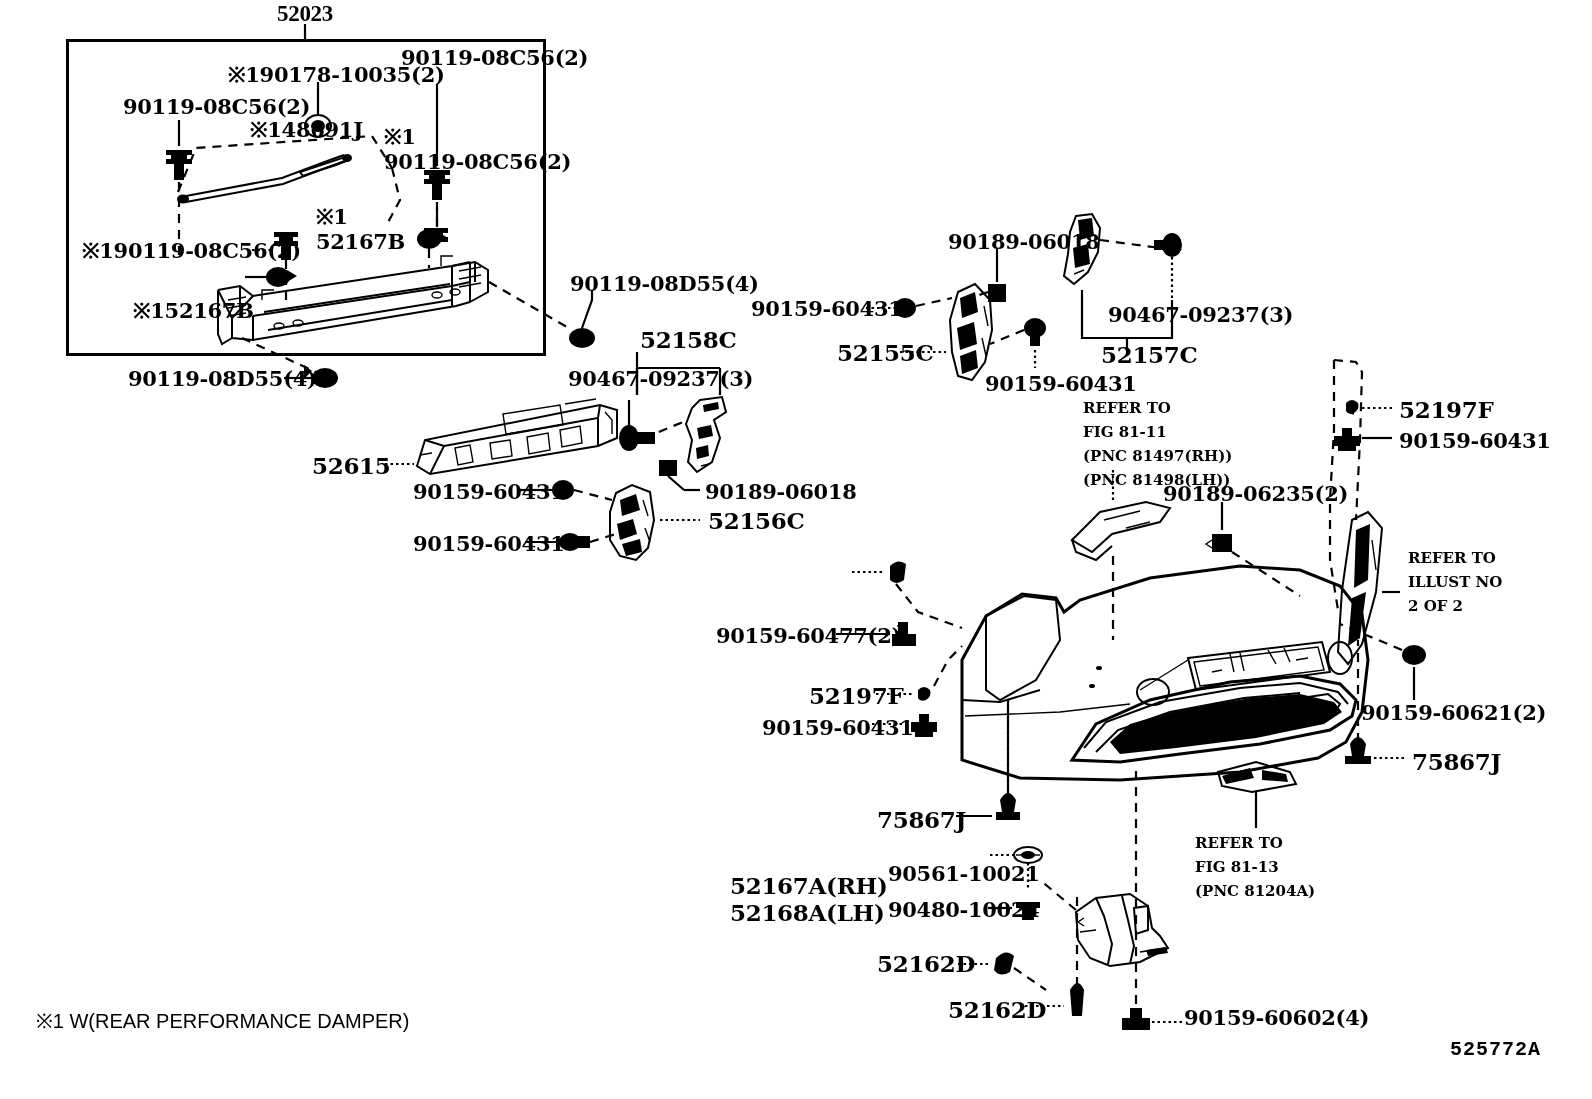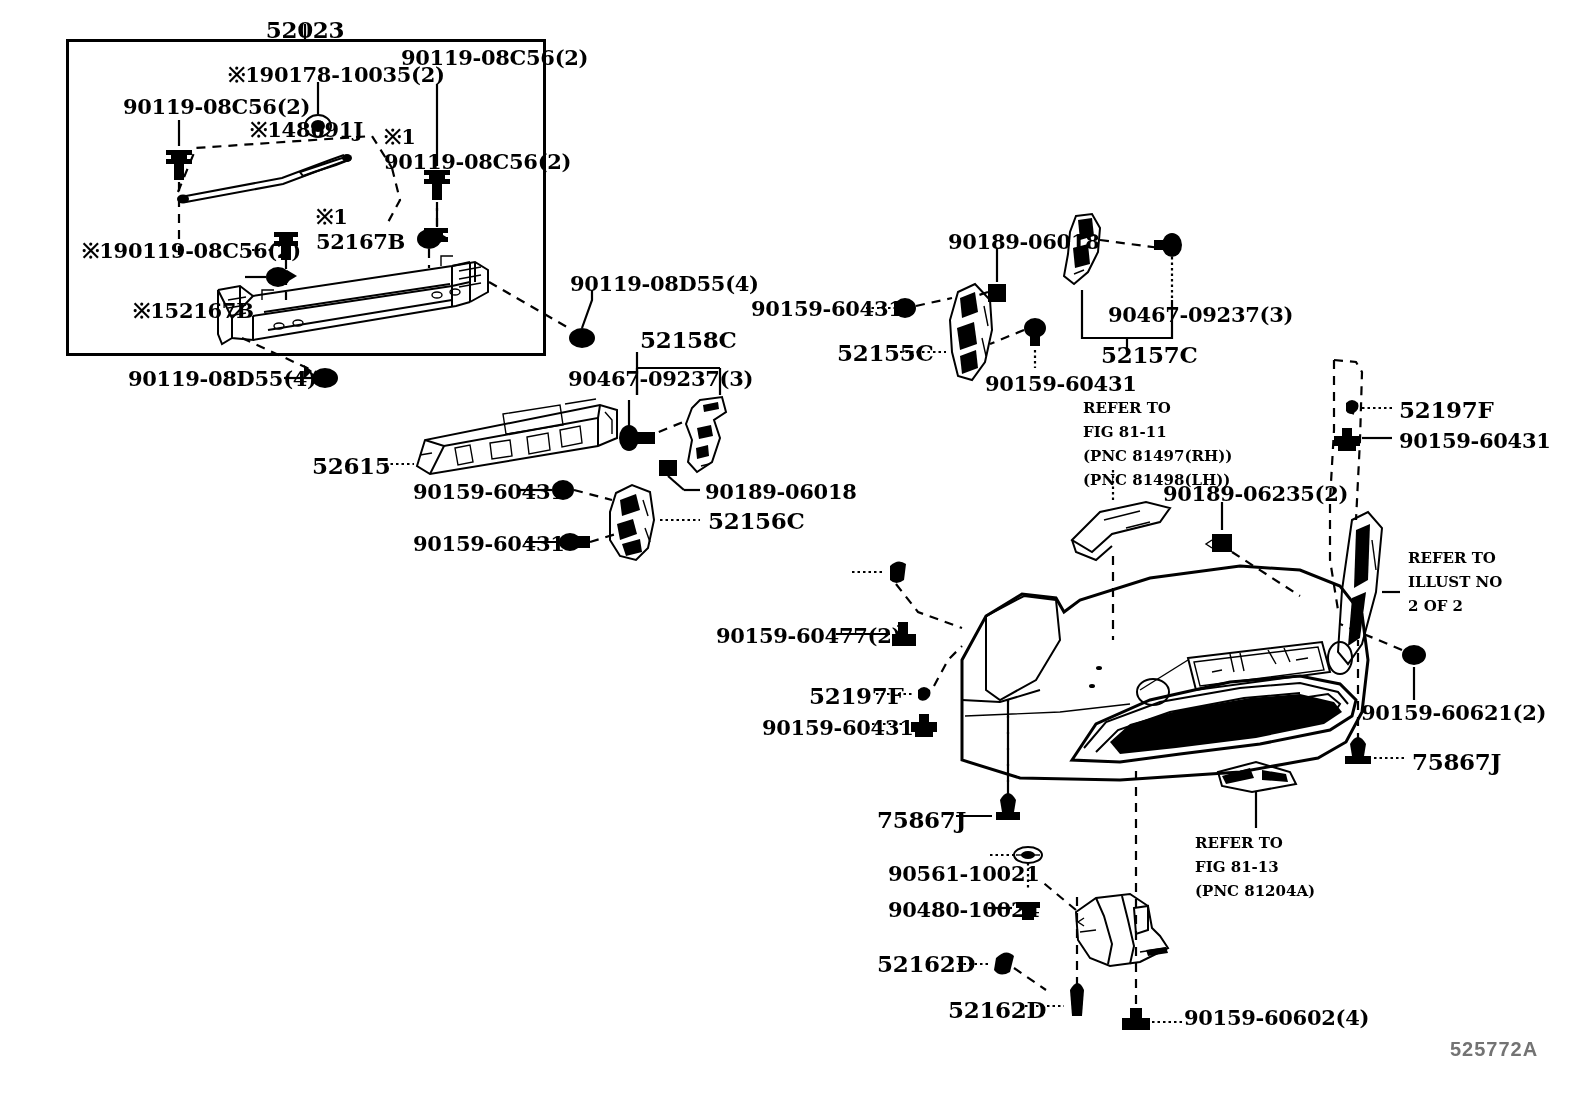--- a/index.html
+++ b/index.html
@@ -28,25 +28,25 @@
   .note{
     position:absolute;
     font-family:"Liberation Sans", sans-serif;
     font-size:20px;
     font-weight:400;
     color:#000;
     white-space:pre;
   }
   .figid{
     position:absolute;
-    font-family:Liberation Sans, sans-serif;
+    font-family:Liberation Mono, monospace;
     font-weight:bold;
     font-size:20px;
     letter-spacing:1px;
-    color:#737373;
+    color:#000000;
   }
   .inset-box{
     position:absolute;
     border:3px solid #000;
     box-sizing:border-box;
     background:transparent;
   }
   svg.art{position:absolute;left:0;top:0;width:1592px;height:1099px;overflow:visible;}
 </style>
 </head>
@@ -465,21 +465,21 @@
       <path class="blk" d="M1222 776 L1250 768 L1254 778 L1226 784 Z"></path>
       <path class="blk" d="M1262 770 L1286 774 L1288 782 L1262 780 Z"></path>
     </g>
     <line class="lead" x1="1256" y1="792" x2="1256" y2="828"></line>
 
     <path class="dash" d="M1008 700 L1008 800"></path>
   </svg>
 
   <div class="inset-box" style="left:66px; top:39px; width:480px; height:317px;"></div>
 
-  <div class="lbl big center" style="left:245px; top:16px; width:120px;">52023</div>
+  <div class="lbl big center" style="left:245px; top:0px; width:120px;font-family:Liberation Serif, serif;">52023</div>
 
   <div class="lbl" style="left:401px; top:45px;">90119-08C56(2)</div>
 
   <div class="lbl" style="left:228px; top:62px;">※190178-10035(2)</div>
 
   <div class="lbl" style="left:123px; top:94px;">90119-08C56(2)</div>
 
   <div class="lbl" style="left:206px; top:117px;margin-left:44px;">※148691J</div>
 
   <div class="lbl" style="left:384px; top:124px;">※1
@@ -545,29 +545,32 @@
   <div class="lbl" style="left:762px; top:715px;">90159-60431</div>
 
   <div class="lbl" style="left:1361px; top:700px;">90159-60621(2)</div>
 
   <div class="lbl big" style="left:1412px; top:748px;">75867J</div>
 
   <div class="lbl big" style="left:877px; top:806px;">75867J</div>
 
   <div class="lbl" style="left:888px; top:825px;margin-top:36px;">90561-10021</div>
 
+  <div class="lbl big" style="left:730px; top:872px;">52167A(RH)
+52168A(LH)</div>
 
   <div class="lbl" style="left:888px; top:897px;">90480-10024</div>
 
   <div class="lbl big" style="left:877px; top:950px;">52162D</div>
 
   <div class="lbl big" style="left:948px; top:996px;">52162D</div>
 
   <div class="lbl refer" style="left:1195px; top:831px;">REFER TO
 FIG 81-13
 (PNC 81204A)</div>
 
   <div class="lbl" style="left:1184px; top:1005px;">90159-60602(4)</div>
 
+  <div class="note" style="left:36px; top:1007px;">※1 W(REAR PERFORMANCE DAMPER)</div>
 
   <div class="figid" style="left:1450px; top:1038px;">525772A</div>
 
 </div>
 
 </body></html>

